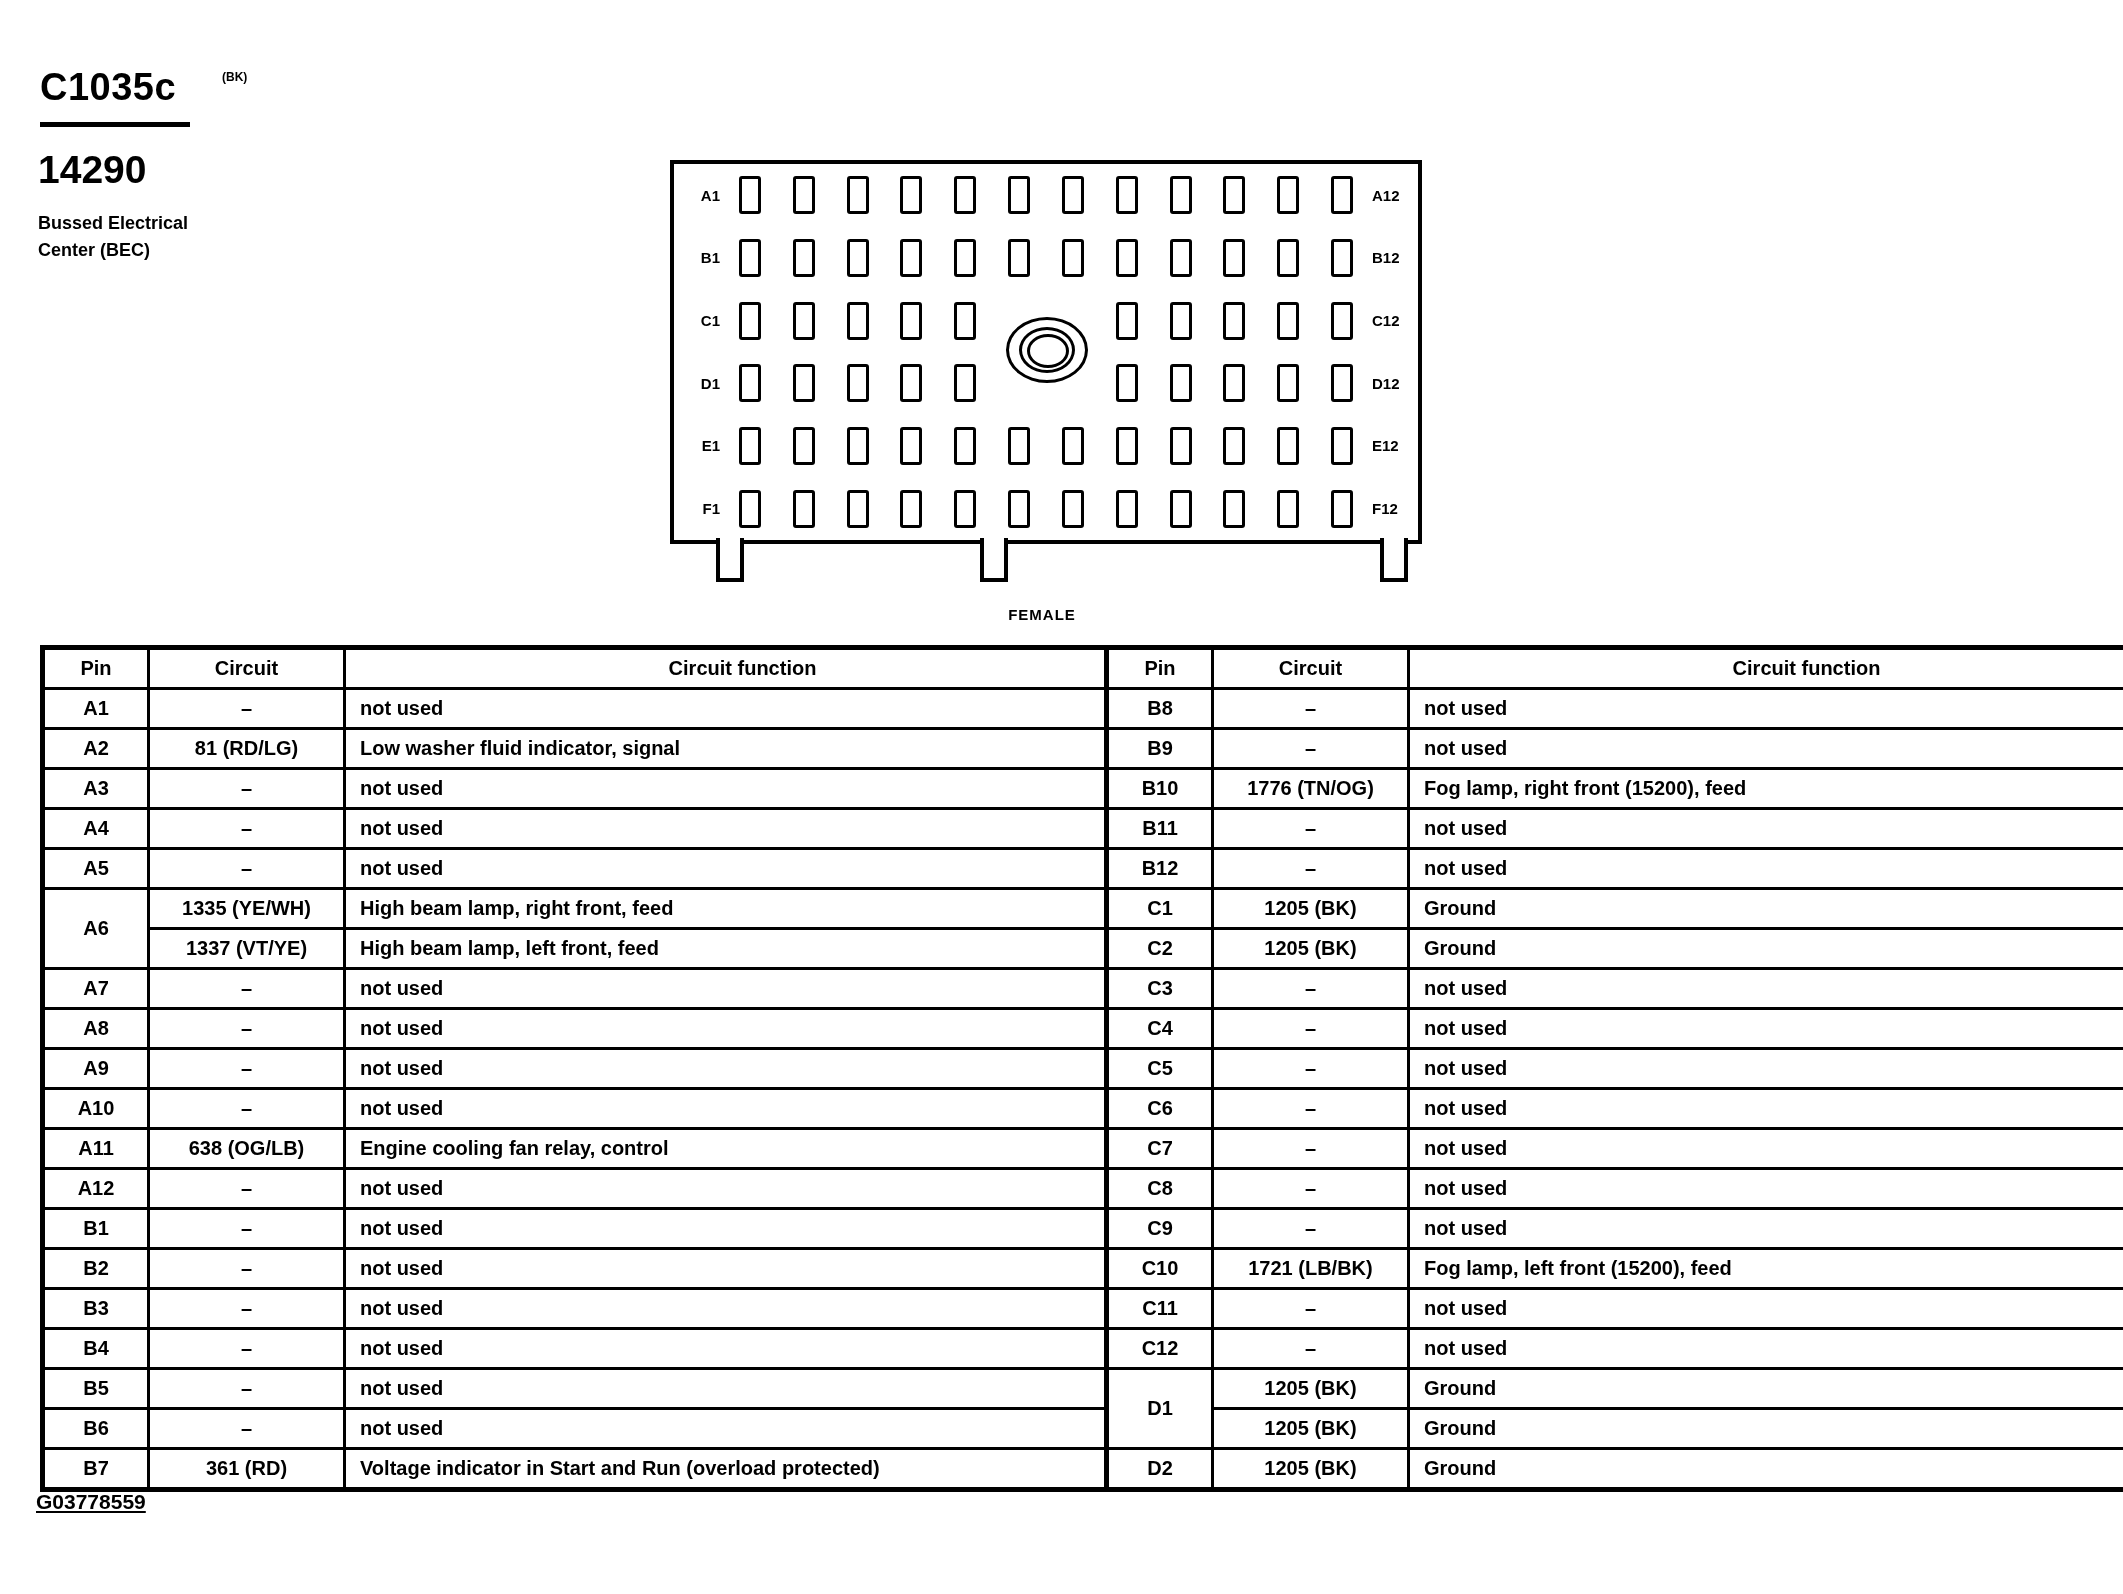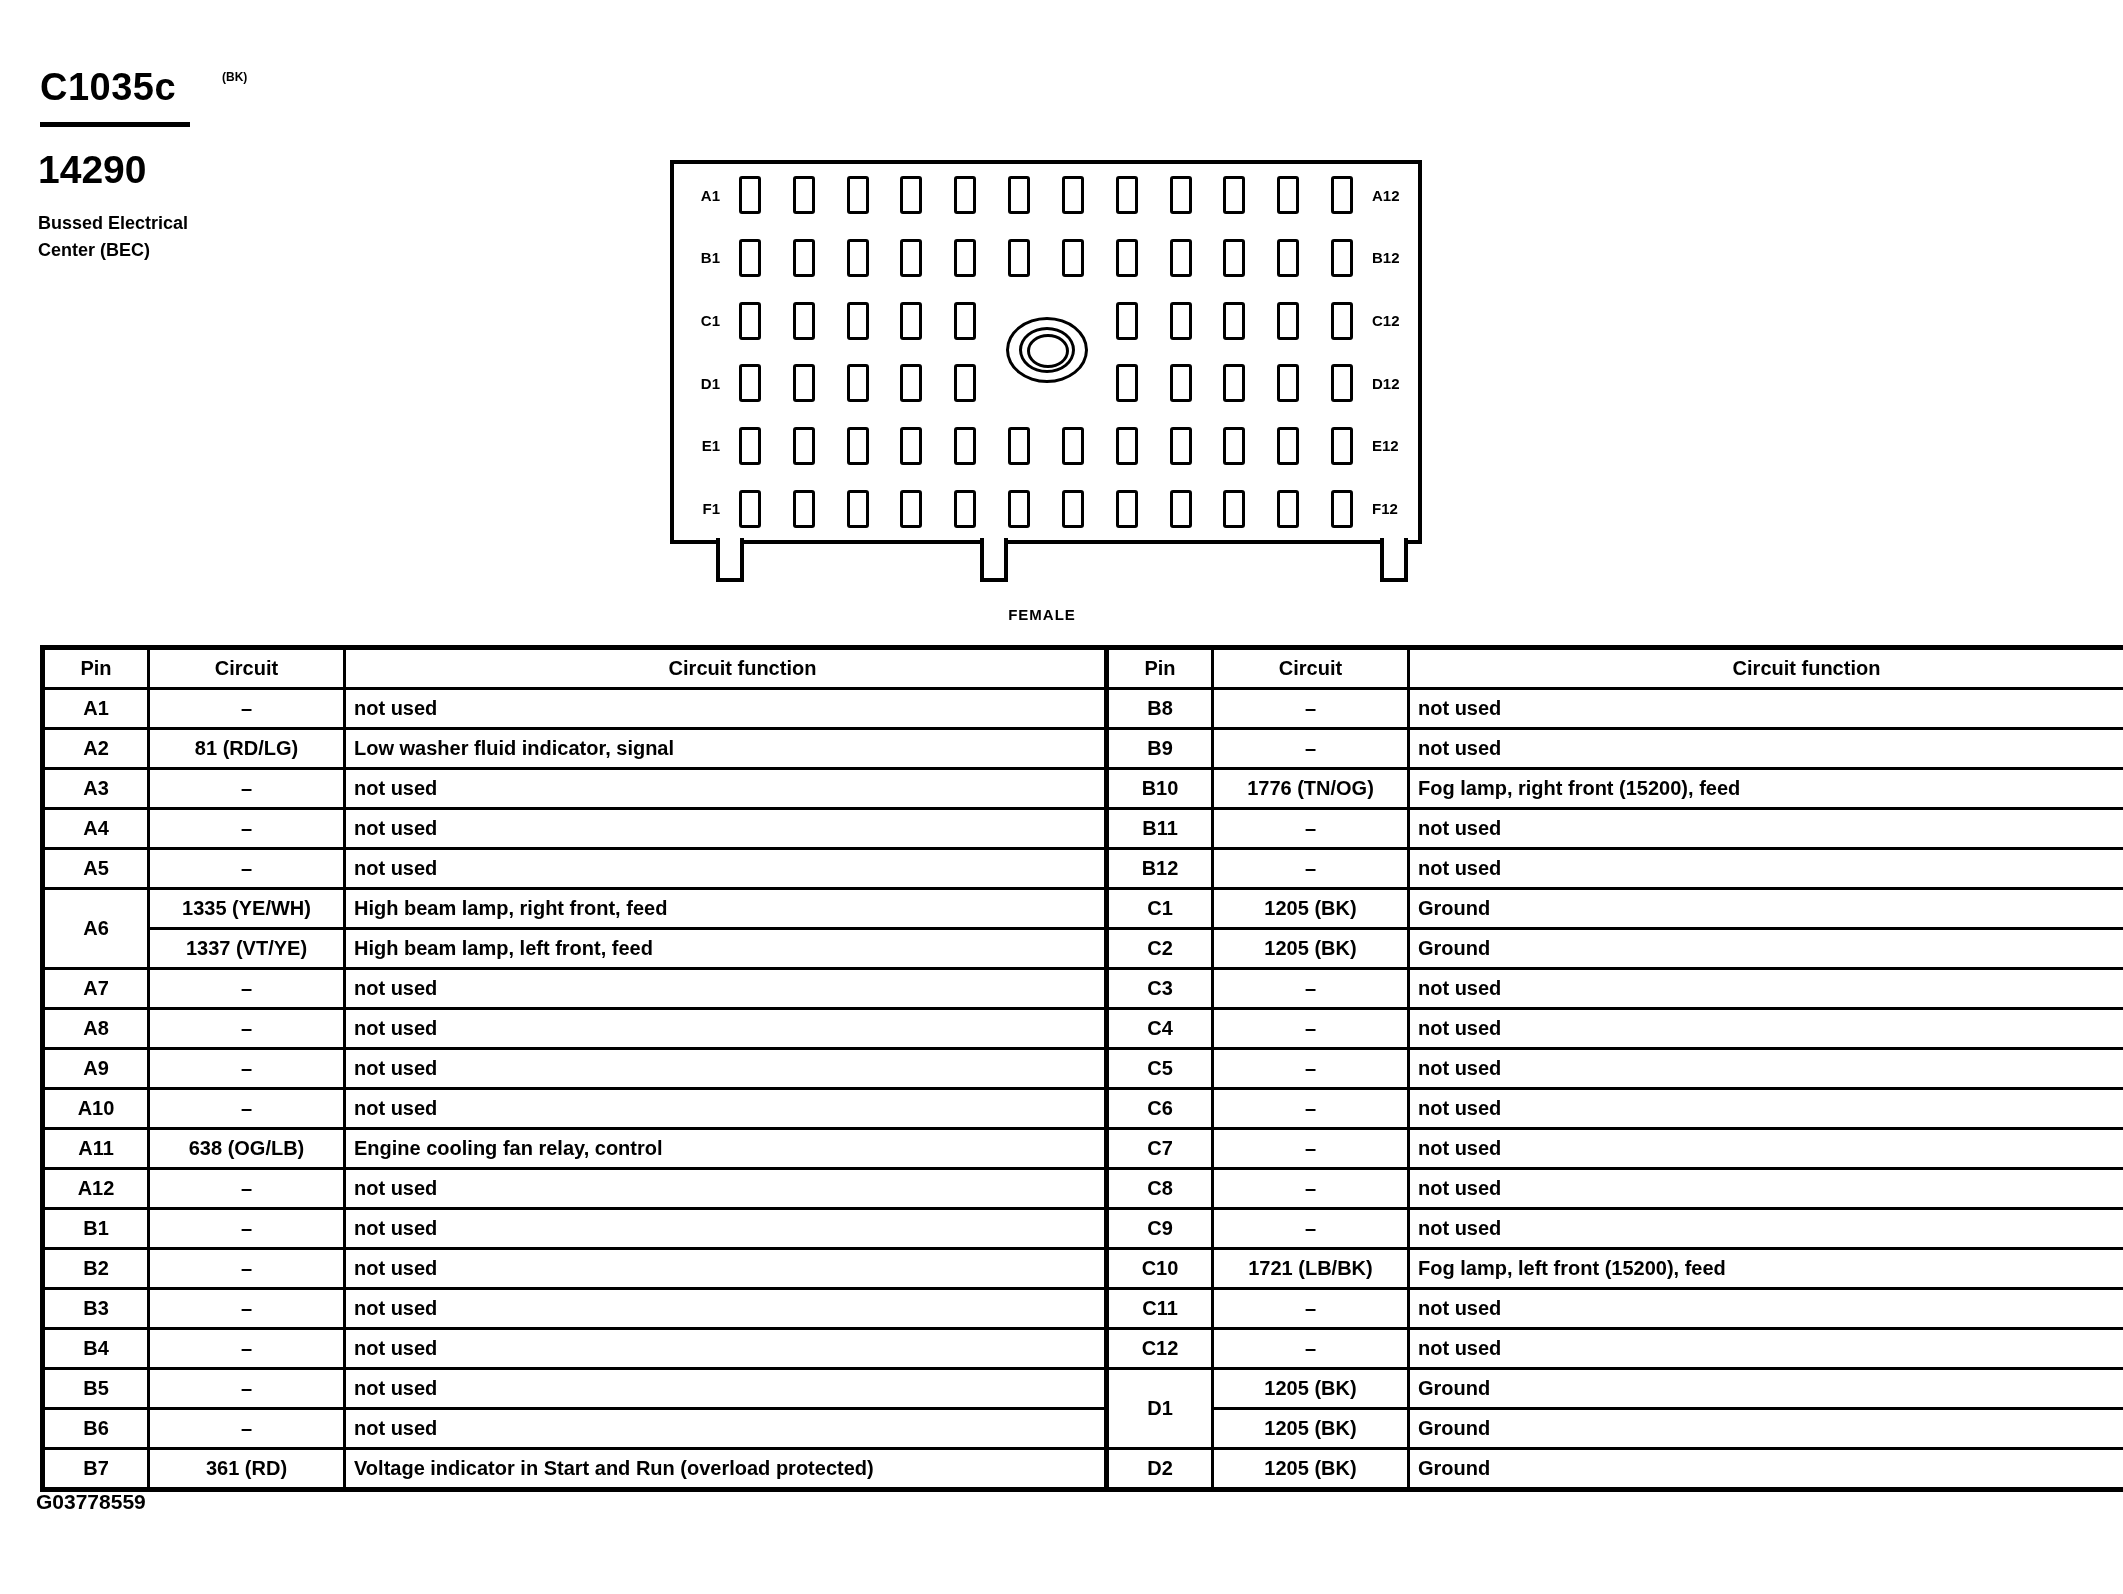--- a/index.html
+++ b/index.html
@@ -53,23 +53,23 @@
   table.pin-table.tbl-right{left:1104px;top:645px;}
   .pin-table col.c-pin{width:106px;}
   .pin-table col.c-circuit{width:196px;}
   .pin-table th,.pin-table td{
     border:3px solid #000;height:37px;padding:0 6px;vertical-align:middle;
     overflow:hidden;white-space:nowrap;
   }
   .pin-table th{text-align:center;font-size:20px;}
   td.pin-cell{text-align:center;}
   td.circuit-cell{text-align:center;}
-  td.function-cell{text-align:left;padding-left:8px;}
+  td.function-cell{text-align:left;padding-left:14px;}
   
-  .figure-code{position:absolute;left:36px;top:1490px;font-size:21px;}
+  .figure-code{position:absolute;left:36px;top:1490px;font-size:21px;text-decoration:underline;}
 </style>
 </head>
 <body>
 
 <h1 class="title">C1035c</h1>
 <span class="bk-code">(BK)</span>
 <div class="part-number">14290</div>
 <div class="component">
   <div>Bussed Electrical</div>
   <div>Center (BEC)</div>

